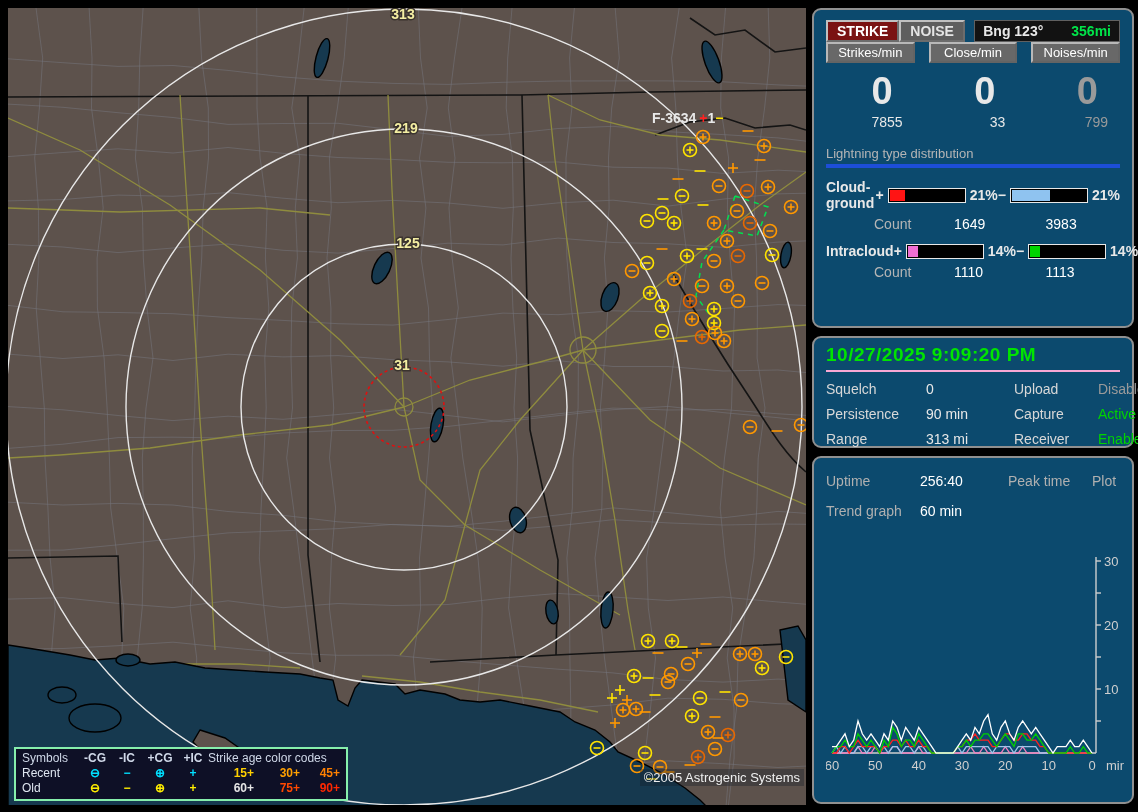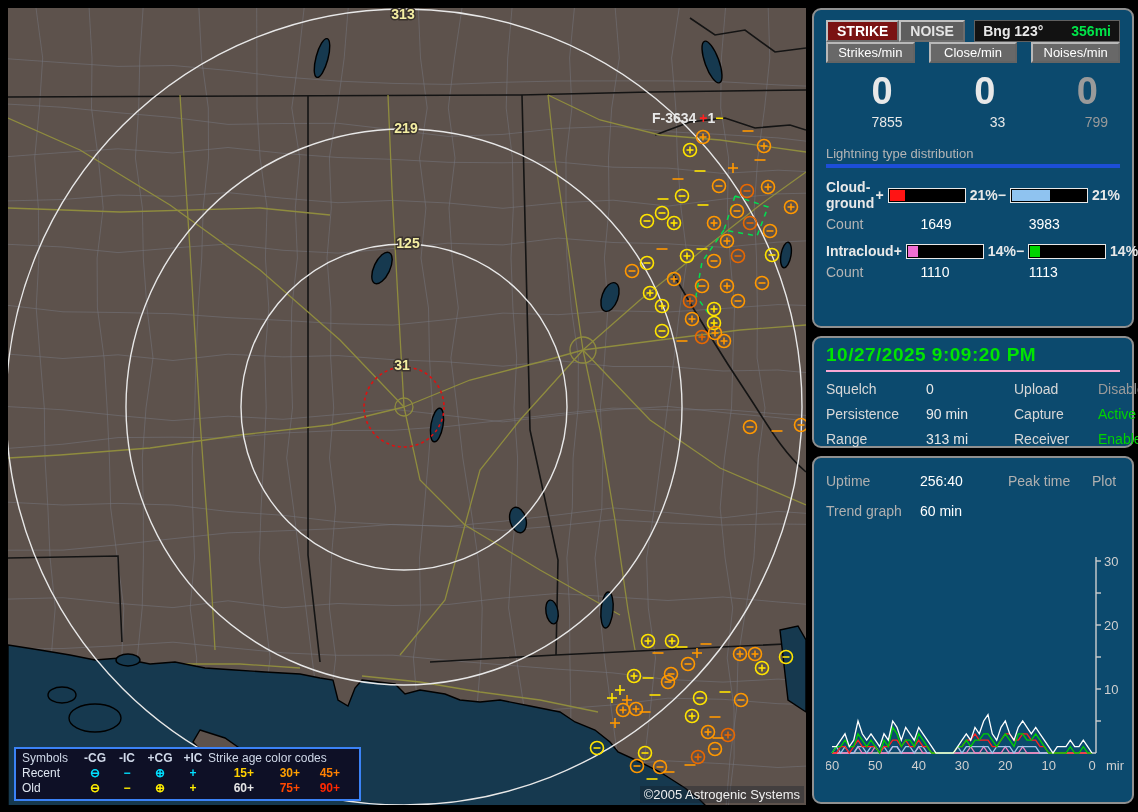--- a/index.html
+++ b/index.html
@@ -1,22 +1,22 @@
 <!DOCTYPE html>
 <html><head>
 <meta charset="utf-8">
 <style>
   html,body{margin:0;padding:0;background:#000;}
   body{width:1138px;height:812px;position:relative;font-family:"Liberation Sans",sans-serif;color:#e8e8e8;overflow:hidden;}
   
   .map-wrap{position:absolute;left:8px;top:8px;width:798px;height:797px;background:#5d524c;}
   .map-wrap svg{display:block;}
-  .copyright{position:absolute;right:2px;bottom:2px;font-size:13px;color:#efefef;padding:1px 4px;background:rgba(20,30,40,.35);}
+  .copyright{position:absolute;right:2px;bottom:19px;font-size:13px;color:#efefef;padding:1px 4px;background:rgba(20,30,40,.35);}
   
-  .legend{position:absolute;left:6px;bottom:4px;background:#0e1026;border:2px solid #3b82f6;padding:2px 19px 3px 6px;font-size:12px;color:#dfe6f0;}
+  .legend{position:absolute;left:6px;bottom:4px;background:#0e1026;border:2px solid #86efac;padding:2px 6px 3px 6px;font-size:12px;color:#dfe6f0;}
   .legend-grid{display:grid;grid-template-columns:56px 34px 30px 36px 30px 46px 46px 40px;line-height:15px;align-items:center;}
   .legend-grid .hdr{color:#cfd8e8;}
   .legend-grid .age-hdr{grid-column:6 / span 3;color:#cfd8e8;}
   .sym{text-align:center;font-weight:bold;}
   .recent{color:#00e0ff;}
   .old{color:#ffee00;}
   .agecode{font-weight:bold;text-align:right;}
   
   .panel{position:absolute;background:#0c4a6e;border:2px solid #909090;border-radius:9px;box-sizing:border-box;padding:10px 12px;}
   #box1{left:812px;top:8px;width:322px;height:320px;}
@@ -38,21 +38,21 @@
   .tot-val{text-align:right;padding-right:12px;font-size:14px;margin-top:3px;}
   .dimtxt{color:#9a9a9a !important;}
   .dist-title{color:#b5b5b5;font-size:13px;border-bottom:4px solid #1d4ed8;padding-bottom:3px;margin-top:16px;}
   .drow{display:flex;align-items:center;font-size:14px;font-weight:bold;margin-top:11px;}
   .dname{width:100px;}
   .dsign{width:12px;text-align:center;}
   .bar{width:76px;height:13px;border:1px solid #e8e8e8;background:#000;position:relative;margin:0 4px;flex:none;}
   .bar i{position:absolute;left:1px;top:1px;bottom:1px;}
   .dpct{width:38px;}
   .crow{display:flex;font-size:14px;margin-top:5px;}
-  .crow .cl{width:100px;color:#b5b5b5;}
+  .crow .cl{width:100px;color:#b5b5b5;margin-left:48px;}
   .crow .cv{width:135px;color:#fff;font-weight:normal;padding-left:17px;box-sizing:border-box;}
   .dt{color:#00e400;font-size:19px;font-weight:bold;border-bottom:2px solid #f9a8d4;padding-bottom:4px;letter-spacing:.5px;}
   .srow{display:grid;grid-template-columns:100px 88px 84px auto;font-size:14px;margin-top:9px;}
   .srow .lab{color:#d8d8d8;}
   .green{color:#00d400;}
   .trow{display:grid;grid-template-columns:94px 88px 84px auto;font-size:14px;margin-top:7px;}
   .trow .lab{color:#b0b0b0;}
   .trow .val{color:#fff;}
   #trend-plot{margin-top:6px;}
 </style>

